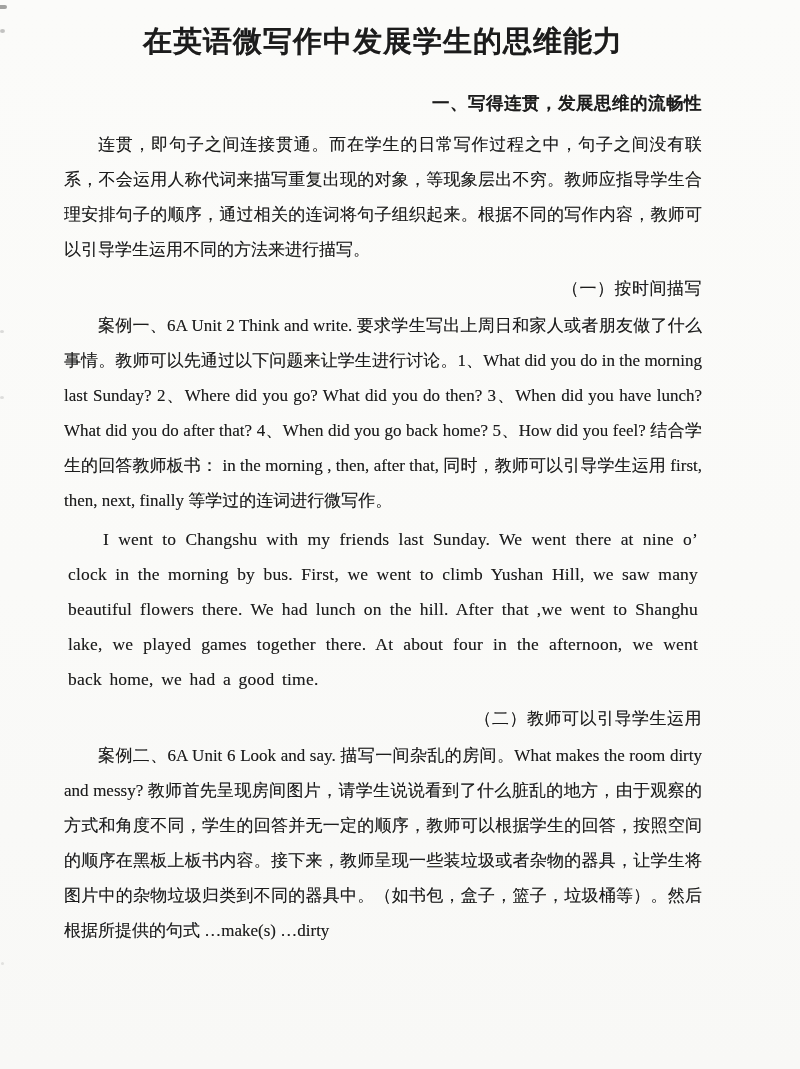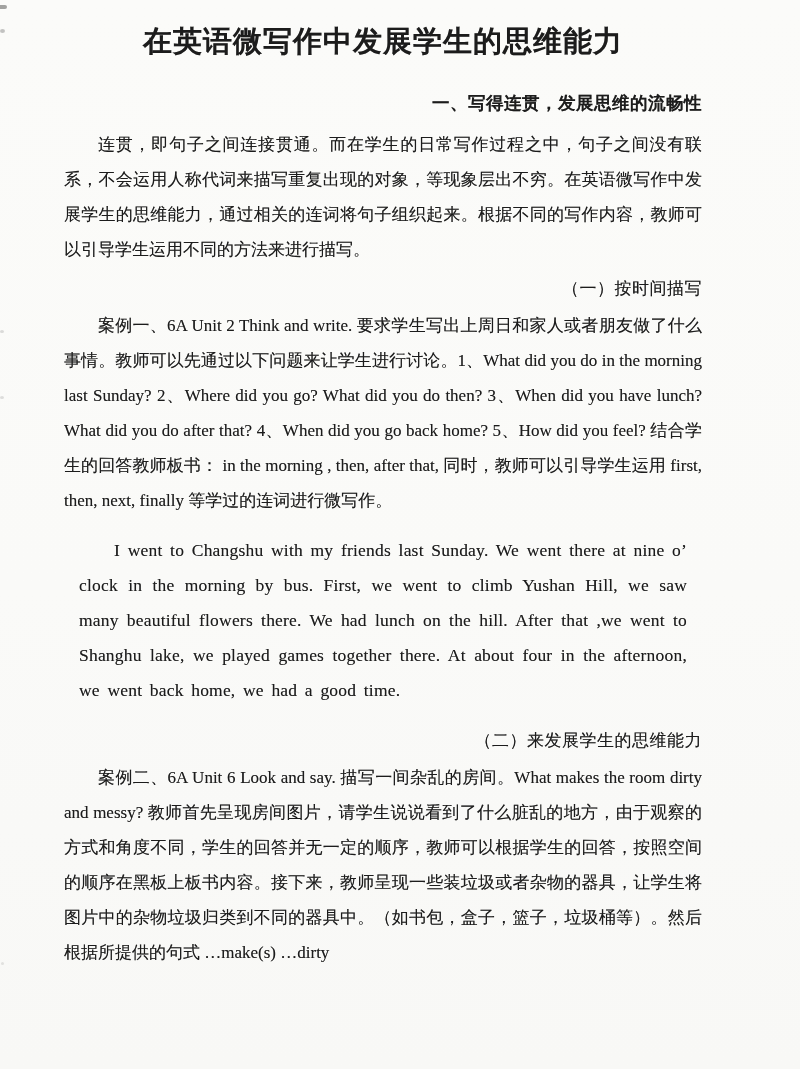--- a/index.html
+++ b/index.html
@@ -39,21 +39,21 @@
     text-align: justify;
     text-indent: 2em;
     margin: 0;
     word-break: break-word;
   }
   .para-en {
     font-size: 17.5px;
     line-height: 35px;
     text-align: justify;
     text-indent: 2em;
-    margin: 15px;
+    margin: 4px;
     word-spacing: 3px;
     letter-spacing: 0.2px;
   }
   .heading {
     font-size: 17.5px;
     font-weight: bold;
     line-height: 35px;
     text-indent: 2em;
     margin: 8px 0 6px 0;
     font-family: "Liberation Sans", "DejaVu Sans", sans-serif;
@@ -88,25 +88,25 @@
   <span class="artifact a2"></span>
   <span class="artifact a3"></span>
   <span class="artifact a4"></span>
   <span class="artifact a5"></span>
 
   <h1 class="doc-title">在英语微写作中发展学生的思维能力</h1>
 
 
   <h2 class="heading">一、写得连贯，发展思维的流畅性</h2>
 
-  <p class="para">连贯，即句子之间连接贯通。而在学生的日常写作过程之中，句子之间没有联系，不会运用人称代词来描写重复出现的对象，等现象层出不穷。在英语微写作中发展学生的思维能力，通过相关的连词将句子组织起来。根据不同的写作内容，教师可以引导学生运用不同的方法来进行描写。</p>
+  <p class="para">连贯，即句子之间连接贯通。而在学生的日常写作过程之中，句子之间没有联系，不会运用人称代词来描写重复出现的对象，等现象层出不穷。教师应指导学生合理安排句子的顺序，通过相关的连词将句子组织起来。根据不同的写作内容，教师可以引导学生运用不同的方法来进行描写。</p>
 
   <h3 class="subheading">（一）按时间描写</h3>
 
   <p class="para">案例一、6A Unit 2 Think and write. 要求学生写出上周日和家人或者朋友做了什么事情。教师可以先通过以下问题来让学生进行讨论。1、What did you do in the morning last Sunday? 2、Where did you go? What did you do then? 3、When did  you have lunch? What did you do after that? 4、When did you go back home? 5、How did you feel? 结合学生的回答教师板书：  in the morning , then, after that, 同时，教师可以引导学生运用 first, then, next, finally 等学过的连词进行微写作。</p>
 
   <p class="para-en">I went to Changshu with my friends last Sunday. We went there at nine o’ clock in the morning by bus. First, we went to climb Yushan Hill, we saw many beautiful flowers there. We had lunch on the hill. After that ,we went to Shanghu lake, we played games together there. At about four in the afternoon, we went back home, we had a good time.</p>
 
-  <h3 class="subheading">（二）来发展学生的思维能力</h3>
+  <h3 class="subheading">（二）教师可以引导学生运用</h3>
 
   <p class="para">案例二、6A Unit 6 Look and say. 描写一间杂乱的房间。What makes the room dirty and messy? 教师首先呈现房间图片，请学生说说看到了什么脏乱的地方，由于观察的方式和角度不同，学生的回答并无一定的顺序，教师可以根据学生的回答，按照空间的顺序在黑板上板书内容。接下来，教师呈现一些装垃圾或者杂物的器具，让学生将图片中的杂物垃圾归类到不同的器具中。（如书包，盒子，篮子，垃圾桶等）。然后根据所提供的句式 …make(s) …dirty</p>
 
 </div>
 
 </body></html>

